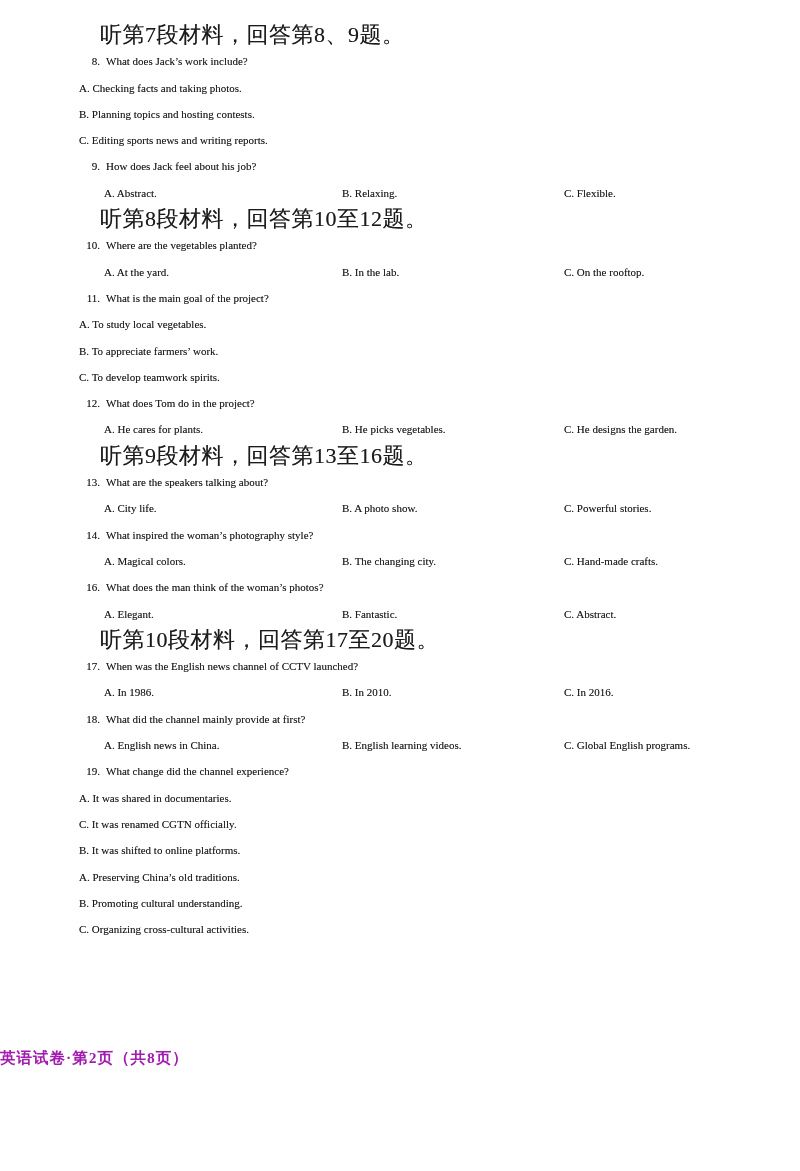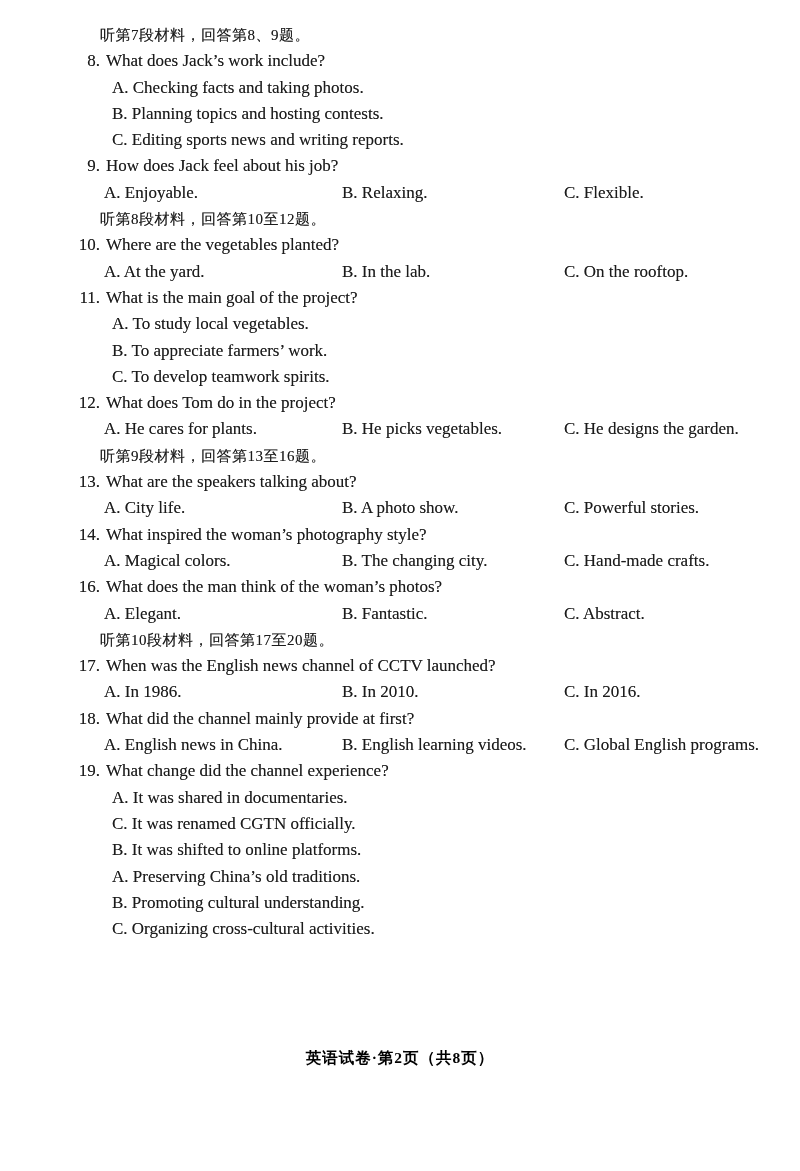--- a/index.html
+++ b/index.html
@@ -17,72 +17,72 @@
   }
   #doc {
     position: absolute;
     top: 22px;
     left: 0;
     width: 800px;
   }
   .line {
     height: 26.3px;
     line-height: 26.3px;
-    font-size: 17px;
+    font-size: 11px;
     white-space: nowrap;
     text-shadow: 0 0 0.4px rgba(0,0,0,0.45);
   }
   .section-header {
     margin-left: 76px;
-    font-size: 15px;
+    font-size: 22px;
     letter-spacing: 0.5px;
     padding-left: 24px;
   }
   .q-num {
     display: inline-block;
     width: 28px;
     margin-left: 72px;
     text-align: right;
   }
   .q-text {
     margin-left: 6px;
   }
   .option-line {
-    margin-left: 112px;
+    margin-left: 79px;
   }
   .options-row .opt {
     display: inline-block;
     vertical-align: top;
   }
   .opt-a { margin-left: 104px; width: 214px; }
   .opt-b { width: 222px; margin-left: 24px; }
   .opt-c { }
   .footer {
     position: absolute;
     top: 1048px;
     left: 0;
     width: 800px;
-    text-align: center;
+    text-align: left;
     font-size: 15.5px;
     font-weight: 600;
     letter-spacing: 1px;
-    color: #000000;
+    color: #a21caf;
   }
 </style>
 </head>
 <body>
 
 <div id="doc">
     <div class="line section-header">听第7段材料，回答第8、9题。</div>
     <div class="line question-line"><span class="q-num">8.</span><span class="q-text">What does Jack’s work include?</span></div>
     <div class="line option-line">A. Checking facts and taking photos.</div>
     <div class="line option-line">B. Planning topics and hosting contests.</div>
     <div class="line option-line">C. Editing sports news and writing reports.</div>
     <div class="line question-line"><span class="q-num">9.</span><span class="q-text">How does Jack feel about his job?</span></div>
-    <div class="line options-row"><span class="opt opt-a">A. Enjoyable.</span><span class="opt opt-b">B. Relaxing.</span><span class="opt opt-c">C. Flexible.</span></div>
+    <div class="line options-row"><span class="opt opt-a">A. Abstract.</span><span class="opt opt-b">B. Relaxing.</span><span class="opt opt-c">C. Flexible.</span></div>
     <div class="line section-header">听第8段材料，回答第10至12题。</div>
     <div class="line question-line"><span class="q-num">10.</span><span class="q-text">Where are the vegetables planted?</span></div>
     <div class="line options-row"><span class="opt opt-a">A. At the yard.</span><span class="opt opt-b">B. In the lab.</span><span class="opt opt-c">C. On the rooftop.</span></div>
     <div class="line question-line"><span class="q-num">11.</span><span class="q-text">What is the main goal of the project?</span></div>
     <div class="line option-line">A. To study local vegetables.</div>
     <div class="line option-line">B. To appreciate farmers’ work.</div>
     <div class="line option-line">C. To develop teamwork spirits.</div>
     <div class="line question-line"><span class="q-num">12.</span><span class="q-text">What does Tom do in the project?</span></div>
     <div class="line options-row"><span class="opt opt-a">A. He cares for plants.</span><span class="opt opt-b">B. He picks vegetables.</span><span class="opt opt-c">C. He designs the garden.</span></div>
     <div class="line section-header">听第9段材料，回答第13至16题。</div>

